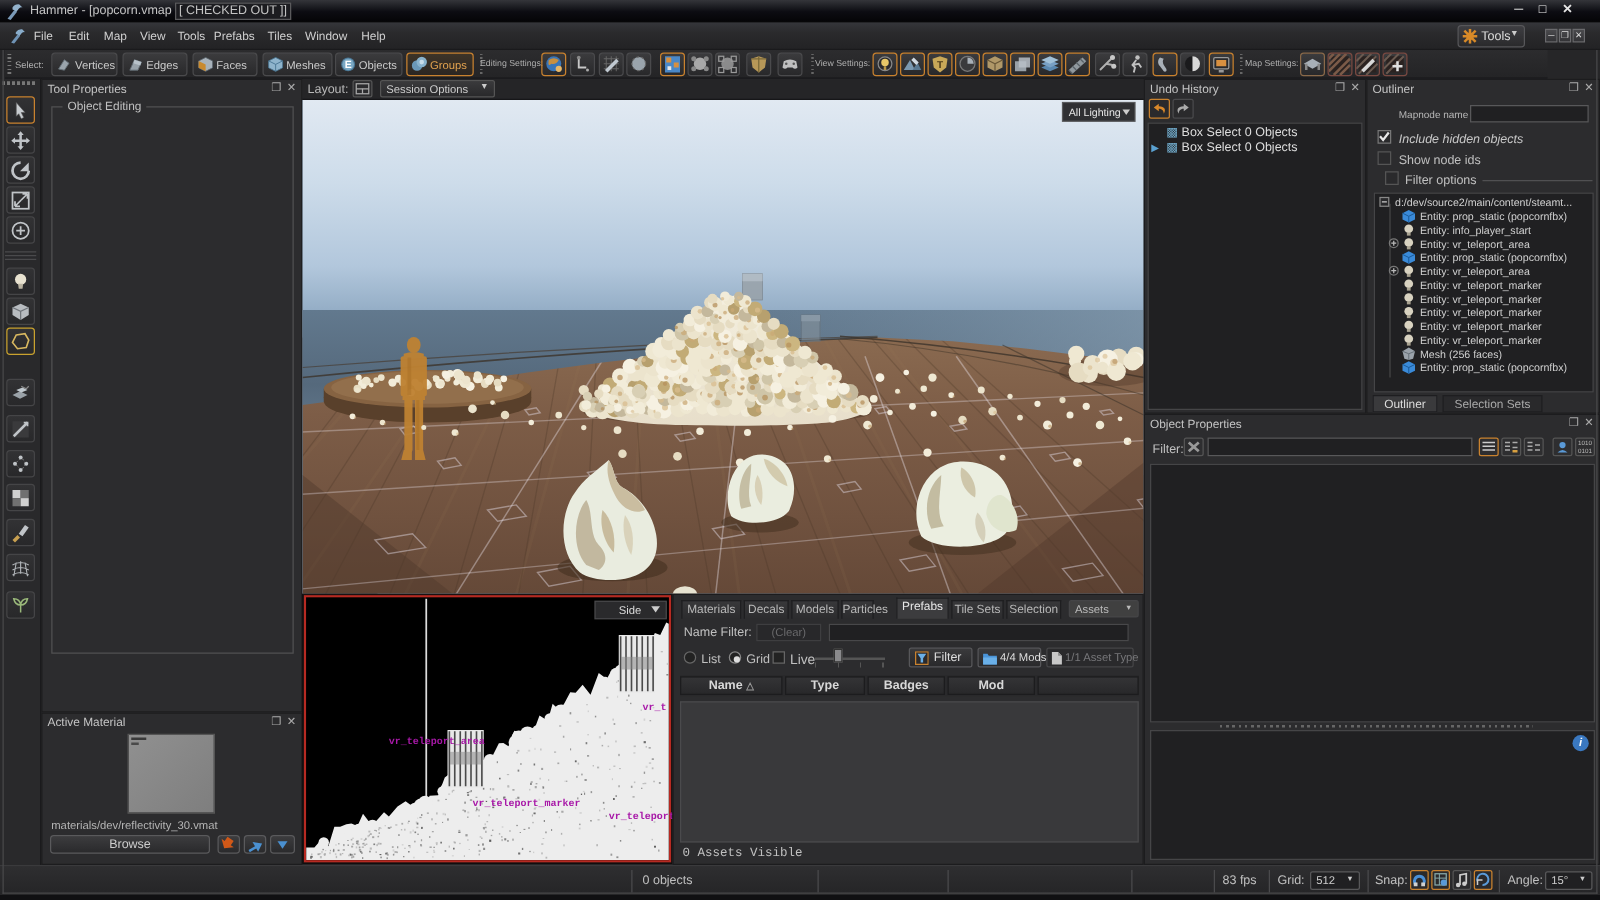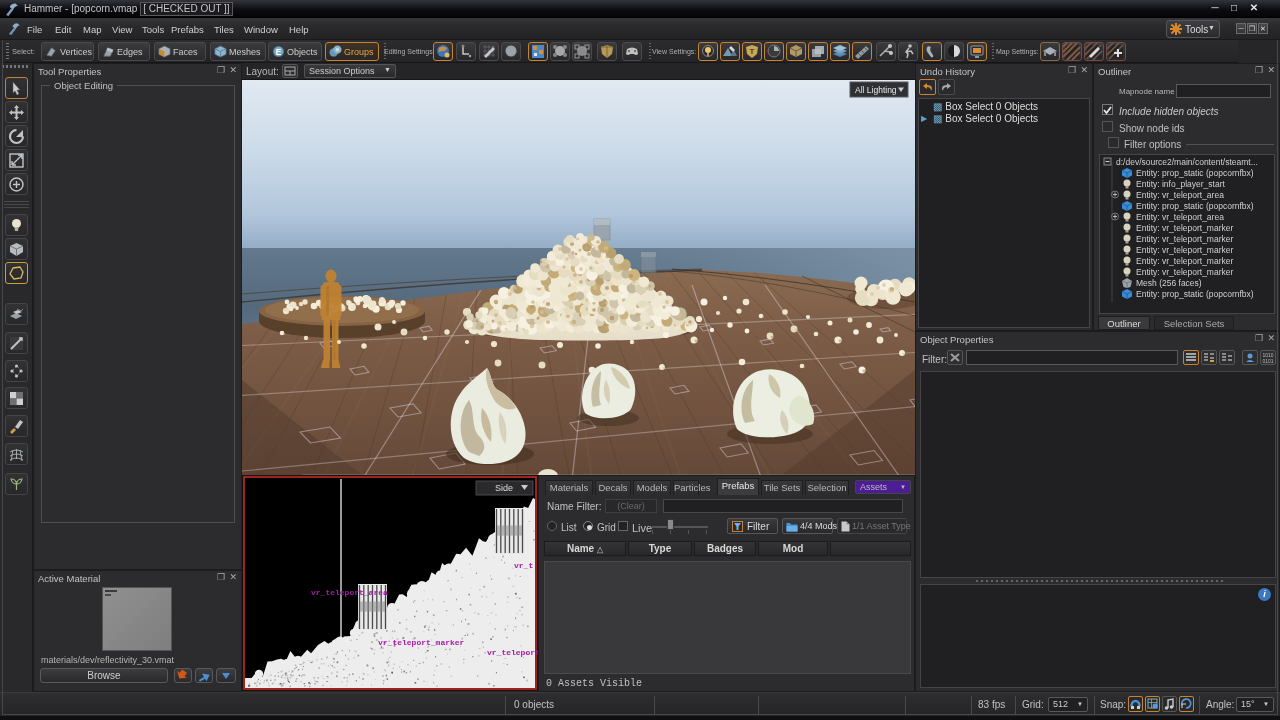--- a/index.html
+++ b/index.html
@@ -1471,21 +1471,21 @@
       </svg></div>
 
   <div id="assets" class="panel" style="left:538px;top:475px;width:377px;height:217px;background:#2c2c2e;">
     <div class="tab" style="left:6px;width:48px;">Materials</div>
     <div class="tab" style="left:56px;width:36px;">Decals</div>
     <div class="tab" style="left:94px;width:38px;">Models</div>
     <div class="tab" style="left:134px;width:26px;">Particles</div>
     <div class="tab active" style="left:178px;width:42px;">Prefabs</div>
     <div class="tab" style="left:222px;width:42px;">Tile Sets</div>
     <div class="tab" style="left:266px;width:44px;">Selection</div>
-    <div class="abs" style="left:316px;top:4px;width:56px;height:14px;background:#4c1d95;border:1px solid #454547;border-radius:2px;font-size:9px;color:#bbb;padding:1px 4px;">Assets<span style="float:right;font-size:6px;margin-top:2px;">▼</span></div>
+    <div class="abs" style="left:316px;top:4px;width:56px;height:14px;background:#404040;border:1px solid #454547;border-radius:2px;font-size:9px;color:#bbb;padding:1px 4px;">Assets<span style="float:right;font-size:6px;margin-top:2px;">▼</span></div>
     <div class="abs" style="left:8px;top:25px;font-size:10px;color:#c0c0c0;">Name Filter:</div>
     <div class="abs" style="left:66px;top:23px;width:52px;height:14px;border:1px solid #3e3e40;background:#28282a;color:#6a6a6c;font-size:9px;text-align:center;line-height:13px;">(Clear)</div>
     <div class="abs" style="left:124px;top:23px;width:240px;height:14px;border:1px solid #48484a;background:#202022;"></div>
     <div class="abs" style="left:8px;top:45px;width:10px;height:10px;border:1px solid #666;border-radius:50%;background:#222;"></div>
     <div class="abs" style="left:22px;top:46px;font-size:10px;color:#c0c0c0;">List</div>
     <div class="abs" style="left:44px;top:45px;width:10px;height:10px;border:1px solid #888;border-radius:50%;background:#222;">
         <div class="abs" style="left:2.5px;top:2.5px;width:5px;height:5px;border-radius:50%;background:#ddd;"></div>
       </div>
     <div class="abs" style="left:58px;top:46px;font-size:10px;color:#c0c0c0;">Grid</div>
     <div class="abs" style="left:79px;top:45px;width:10px;height:10px;border:1px solid #666;background:#222;"></div>

